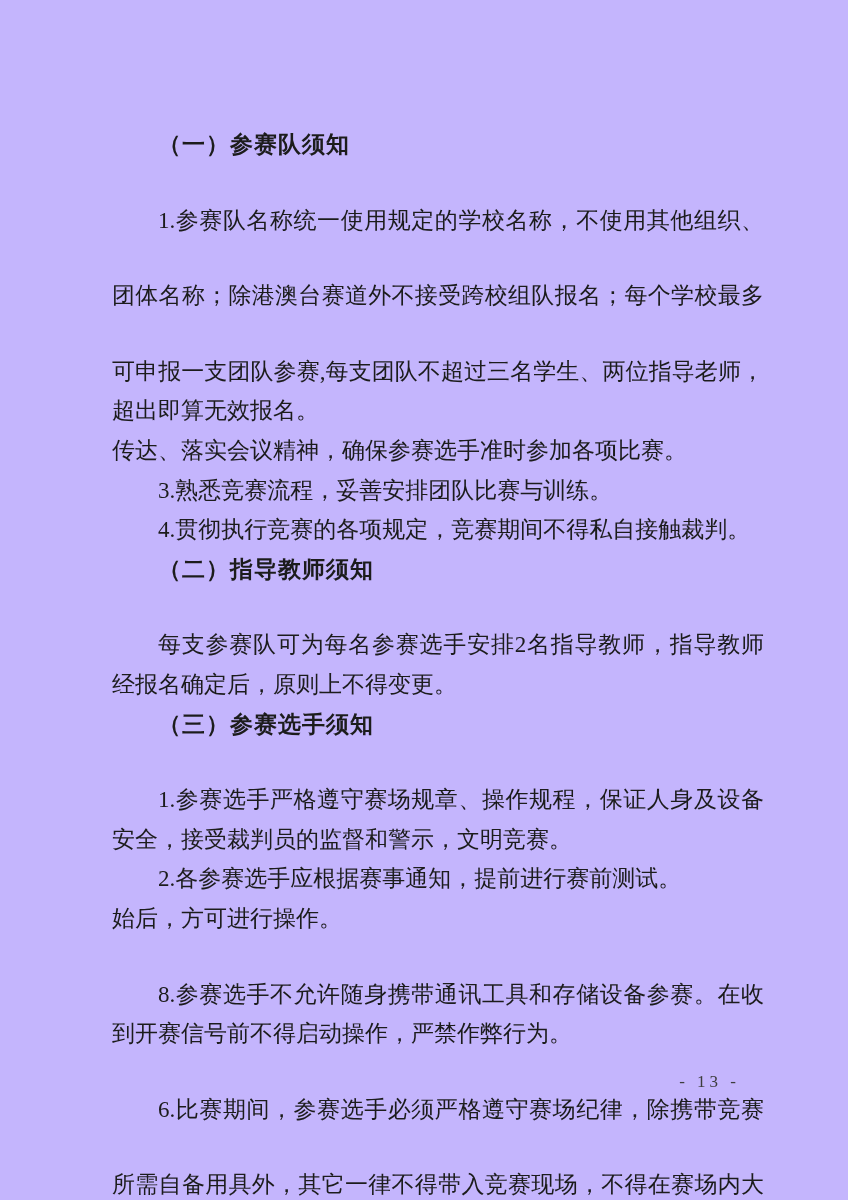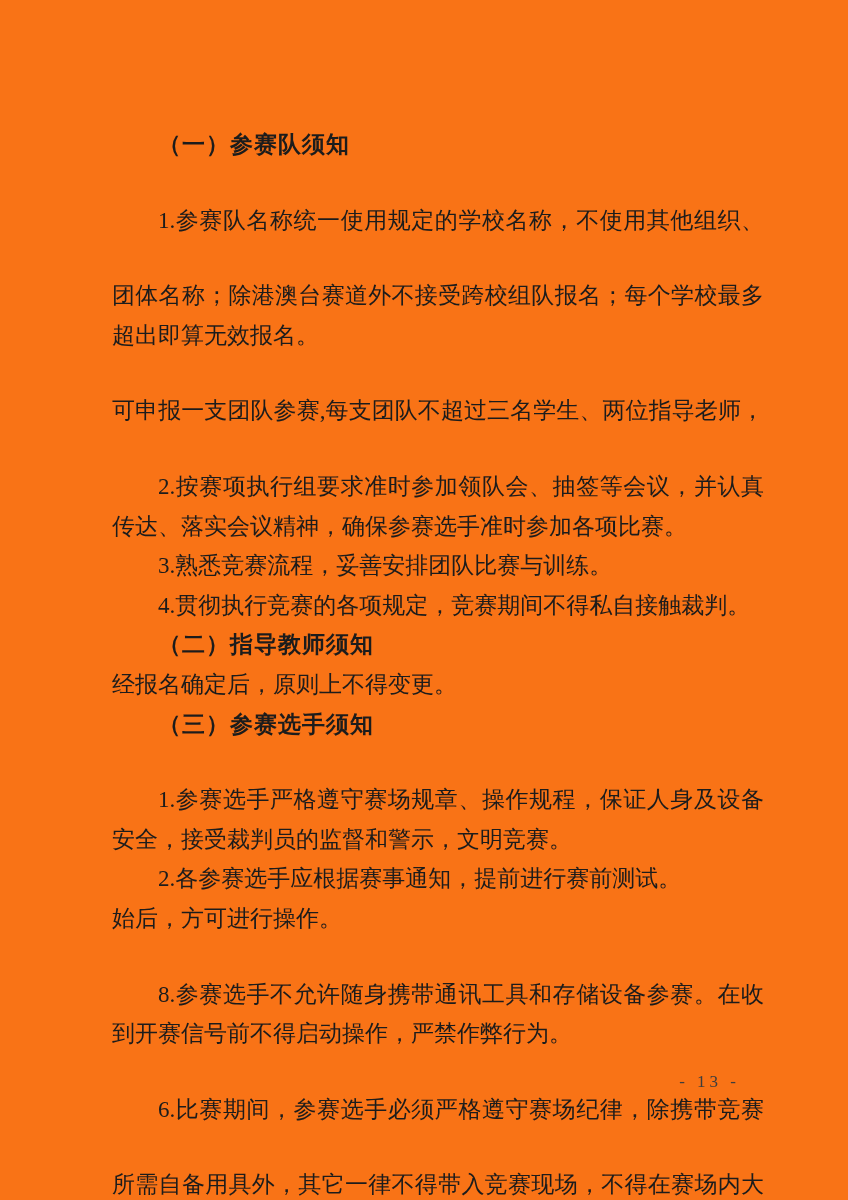--- a/index.html
+++ b/index.html
@@ -11,21 +11,21 @@
   body {
     width: 848px;
     height: 1200px;
     position: relative;
     overflow: hidden;
     font-family: "Liberation Serif", "DejaVu Serif", serif;
   }
   .page {
     position: absolute;
     inset: 0;
-    background: #f97316;
+    background: #c4b5fd;
   }
   .content {
     position: absolute;
     left: 112px;
     top: 125px;
     width: 652px;
     color: #1c1c1c;
     font-size: 23px;
     line-height: 39.6px;
     text-align: left;
@@ -60,27 +60,27 @@
 </head>
 <body style="background: rgb(255, 255, 255);">
 
 <div class="page">
 
   <div class="content" style="color: rgb(28, 28, 28);">
 
   <div class="line heading indent">（一）参赛队须知</div>
       <div class="line indent fill">1.参赛队名称统一使用规定的学校名称，不使用其他组织、</div>
       <div class="line fill">团体名称；除港澳台赛道外不接受跨校组队报名；每个学校最多</div>
+      <div class="line fill">可申报一支团队参赛,每支团队不超过三名学生、两位指导老师，</div>
       <div class="line">超出即算无效报名。</div>
-      <div class="line fill">可申报一支团队参赛,每支团队不超过三名学生、两位指导老师，</div>
-      <div class="line indent fill">2.按赛项执行组要求准时参加领队会、抽签等会议，并认真</div>
       <div class="line">传达、落实会议精神，确保参赛选手准时参加各项比赛。</div>
       <div class="line indent">3.熟悉竞赛流程，妥善安排团队比赛与训练。</div>
       <div class="line indent">4.贯彻执行竞赛的各项规定，竞赛期间不得私自接触裁判。</div>
       <div class="line heading indent">（二）指导教师须知</div>
+      <div class="line indent fill">每支参赛队可为每名参赛选手安排2名指导教师，指导教师</div>
       <div class="line">经报名确定后，原则上不得变更。</div>
       <div class="line heading indent">（三）参赛选手须知</div>
       <div class="line indent fill">1.参赛选手严格遵守赛场规章、操作规程，保证人身及设备</div>
       <div class="line">安全，接受裁判员的监督和警示，文明竞赛。</div>
       <div class="line indent">2.各参赛选手应根据赛事通知，提前进行赛前测试。</div>
       <div class="line">始后，方可进行操作。</div>
       <div class="line indent fill">8.参赛选手不允许随身携带通讯工具和存储设备参赛。在收</div>
       <div class="line">到开赛信号前不得启动操作，严禁作弊行为。</div>
       <div class="line indent fill">6.比赛期间，参赛选手必须严格遵守赛场纪律，除携带竞赛</div>
       <div class="line fill">所需自备用具外，其它一律不得带入竞赛现场，不得在赛场内大</div>

